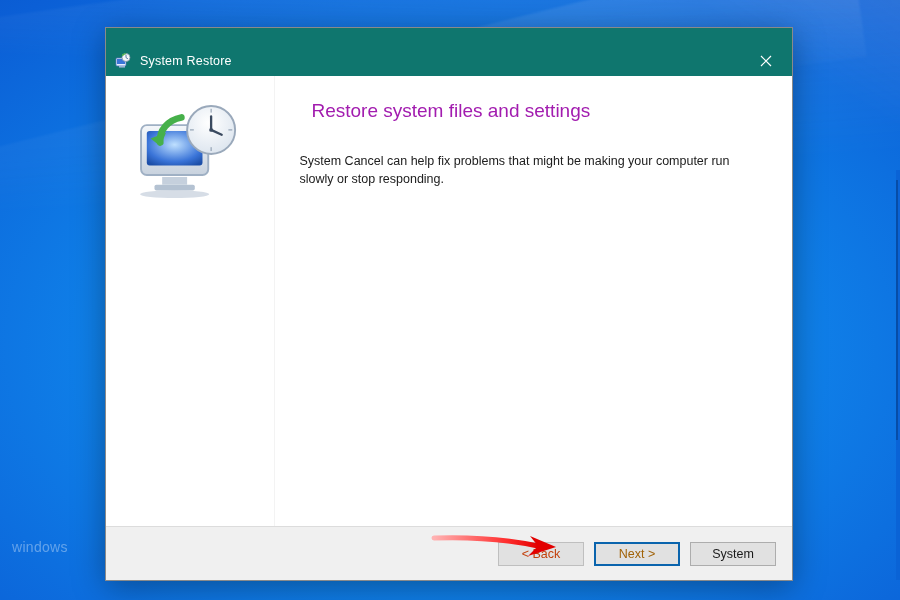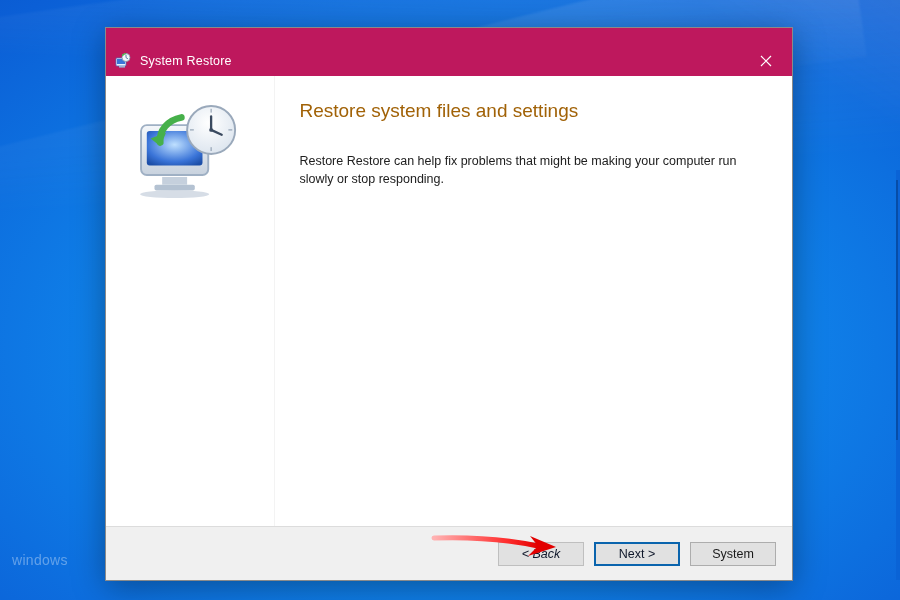--- a/index.html
+++ b/index.html
@@ -41,40 +41,40 @@
     position: absolute;
     background: linear-gradient(190deg, rgba(255,255,255,0.45), rgba(255,255,255,0) 60%);
     filter: blur(1px);
   }
   .ray1 { left: -40px; top: -40px; width: 900px; height: 160px; transform: rotate(-8deg); opacity: 0.35; }
   .ray2 { left: -60px; top: 40px; width: 1000px; height: 220px; transform: rotate(-14deg); opacity: 0.25; }
   .ray3 { left: 520px; top: -60px; width: 700px; height: 260px; transform: rotate(22deg); opacity: 0.30; }
 
   .watermark {
     position: absolute;
-    left: 12px; bottom: 32px;
+    left: 12px; bottom: 45px;
     font-size: 14px;
     color: rgba(255,255,255,0.35);
     letter-spacing: 0.3px;
   }
 
   
   .window {
     position: absolute;
     left: 105px; top: 27px;
     width: 688px; height: 554px;
     background: #ffffff;
     box-shadow: 0 6px 30px rgba(0,0,0,0.35);
     display: flex;
     flex-direction: column;
     border: 1px solid #8a8a8a;
   }
   .titlebar {
     height: 48px;
-    background: #be185d;
+    background: #0f766e;
     color: #ffffff;
     display: flex;
     align-items: center;
     padding: 17px 4px 0 8px;
     flex: 0 0 auto;
   }
   .title-icon {
     width: 18px; height: 18px;
     display: inline-flex; align-items: center; justify-content: center;
     margin-right: 8px;
@@ -109,22 +109,22 @@
     width: 108px; height: 96px;
     position: relative;
   }
   .content {
     flex: 1 1 auto;
     padding: 22px 34px 0 24px;
   }
   .content h1 {
     font-size: 19px;
     font-weight: 400;
-    color: #a16207;
-    margin: 2px 0 30px 0;
+    color: #a21caf;
+    margin: 2px 0 30px 12px;
   }
   .content p {
     font-size: 12.5px;
     line-height: 1.45;
     color: #202020;
     margin: 0 0 24px 0;
     max-width: 460px;
   }
 
   .footer {
@@ -141,29 +141,28 @@
   .btn {
     min-width: 86px; height: 24px;
     padding: 0 14px;
     font-size: 12.5px;
     border: 1px solid #adadad;
     background: #e1e1e1;
     color: #1a1a1a;
     display: flex; align-items: center; justify-content: center;
   }
   .btn.disabled {
-    color: #0f172a;
+    color: #c2410c;
     border-color: #bfbfbf;
     background: #e1e1e1;
-    font-style: italic;
   }
   .btn.default {
     background: #e1e1e1;
     border: 2px solid #0a64ad;
-    color: #0f172a;
+    color: #a16207;
   }
   .btn.cancel { background: #e1e1e1; }
 
   
   .arrow {
     position: absolute;
     left: 324px; bottom: 18px;
     width: 130px; height: 30px;
     pointer-events: none;
   }
@@ -241,21 +240,21 @@
             <g>
               <path d="M46 14 A 28 24 0 0 0 24 40" fill="none" stroke="#46b04a" stroke-width="7" stroke-linecap="round"></path>
               <path d="M14 36 L24 44 L30 30 Z" fill="#46b04a"></path>
             </g>
           </svg>
         </div>
       </div>
 
       <div class="content">
         <h1>Restore system files and settings</h1>
-        <p>Restore Restore can help fix problems that might be making your computer run slowly or stop responding.</p>
+        <p>System Cancel can help fix problems that might be making your computer run slowly or stop responding.</p>
       </div>
     </div>
 
     <div class="footer">
       <svg class="arrow" viewBox="0 0 130 30">
         <defs>
           <linearGradient id="arr" x1="0" y1="0" x2="1" y2="0">
             <stop offset="0%" stop-color="#ffb2b2"></stop>
             <stop offset="70%" stop-color="#ff2d2d"></stop>
             <stop offset="100%" stop-color="#e20000"></stop>

